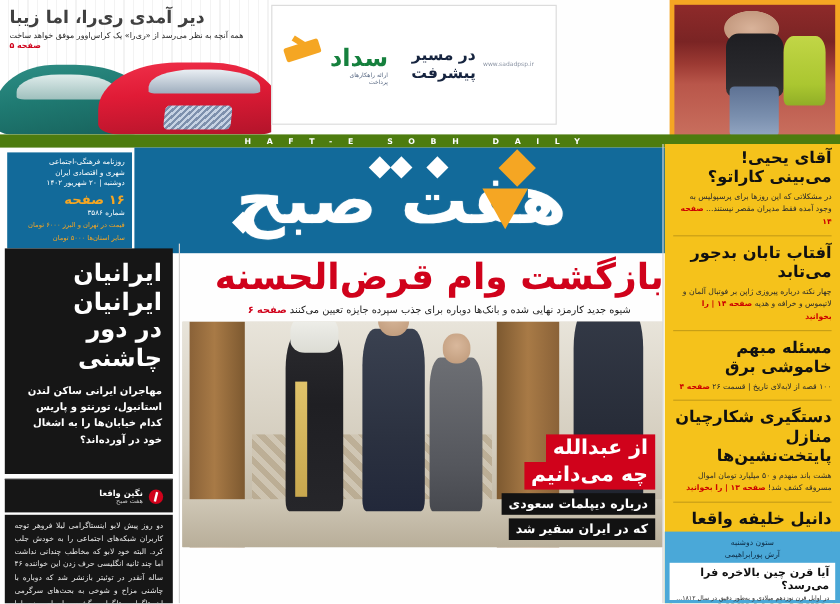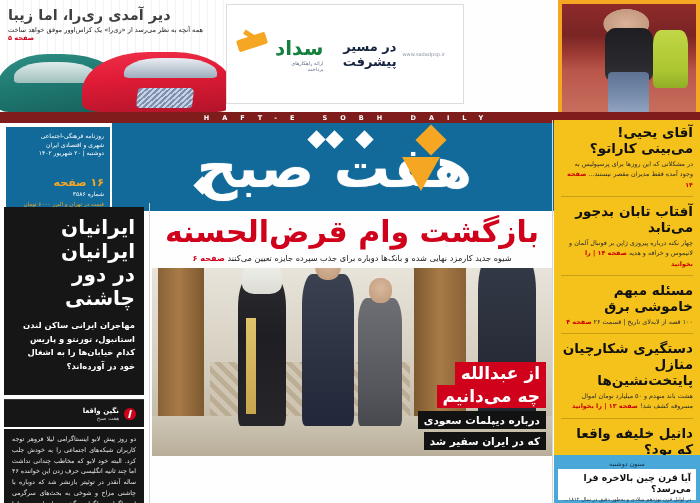--- a/index.html
+++ b/index.html
@@ -132,21 +132,21 @@
   .car-grille{
     position:absolute; right:26%; bottom:4px; width:56px; height:20px;
     background: repeating-linear-gradient(135deg,#c7d3e4 0 2px,#7d90ad 2px 4px);
     border-radius: 4px; transform: skewX(-6deg);
   }
 
   
   .latin-rule {
     position: absolute; left: 0; top: 112px;
     width: 700px; height: 11px;
-    background: #7f1d1d;
+    background: #4d7c0f;
     display: flex; align-items: center; justify-content: center;
     letter-spacing: 13px;
     font-size: 6.5px; color: #ffffff; font-weight: 700;
     direction: ltr;
   }
 
   
   .masthead {
     position: absolute; left: 0; top: 123px;
     width: 700px; height: 90px;
@@ -189,27 +189,27 @@
   .mast-info {
     position: absolute; left: 6px; top: 4px;
     width: 104px; height: 80px;
     background: #126a9a;
     color: #ffffff;
     padding: 5px 6px;
     text-align: right;
     direction: rtl;
   }
   .mast-info .l1 { font-size: 6px; line-height: 1.45; }
-  .mast-info .pages { color:#f5a623; font-size: 11px; font-weight:700; margin-top:18px; }
+  .mast-info .pages { color:#f5a623; font-size: 11px; font-weight:700; margin-top:2px; }
   .mast-info .issue { font-size: 6px; margin-top:1px; }
   .mast-info .price { color:#f5a623; font-size: 5.6px; margin-top:3px; line-height:1.5; }
 
   
   .lead-head {
-    position: absolute; left: 152px; top: 216px;
+    position: absolute; left: 166px; top: 216px;
     width: 400px; height: 44px;
     text-align: center; direction: rtl;
   }
   .lead-head .h {
     font-size: 30px; font-weight: 700; color: #d0021b;
     line-height: 1.05; letter-spacing: -1px;
   }
   .lead-head .s {
     font-size: 8.2px; color: #1a1a1a; margin-top: 5px;
     direction: rtl;
@@ -328,21 +328,21 @@
   }
   .rc-item .deck .pg { color:#c00; font-weight:700; }
   .rc-sep { height:1px; background: rgba(0,0,0,.18); margin: 2px 7px; }
   .rc-white {
     margin: 3px 4px; background: #ffffff;
     border: 2px solid #f5c21b;
     padding: 4px 6px 5px 6px; direction: rtl; text-align: right;
   }
   .rc-white h3 { font-size: 12.5px; font-weight:700; color:#111; line-height:1.2; }
   .rc-blue {
-    position: absolute; left: 0; bottom: 0; width: 146px; height: 48px;
+    position: absolute; left: 0; bottom: 0; width: 146px; height: 60px;
     background: #4aa8d8;
   }
   .rc-blue .col-head {
     text-align: center; padding-top: 5px; direction: rtl;
     font-size: 6.4px; color:#0d2b44; line-height:1.5;
   }
   .rc-blue .colwhite {
     position:absolute; left:4px; bottom:3px; width:138px; height:31px;
     background:#fff; padding: 3px 5px; direction: rtl; text-align: right;
   }

